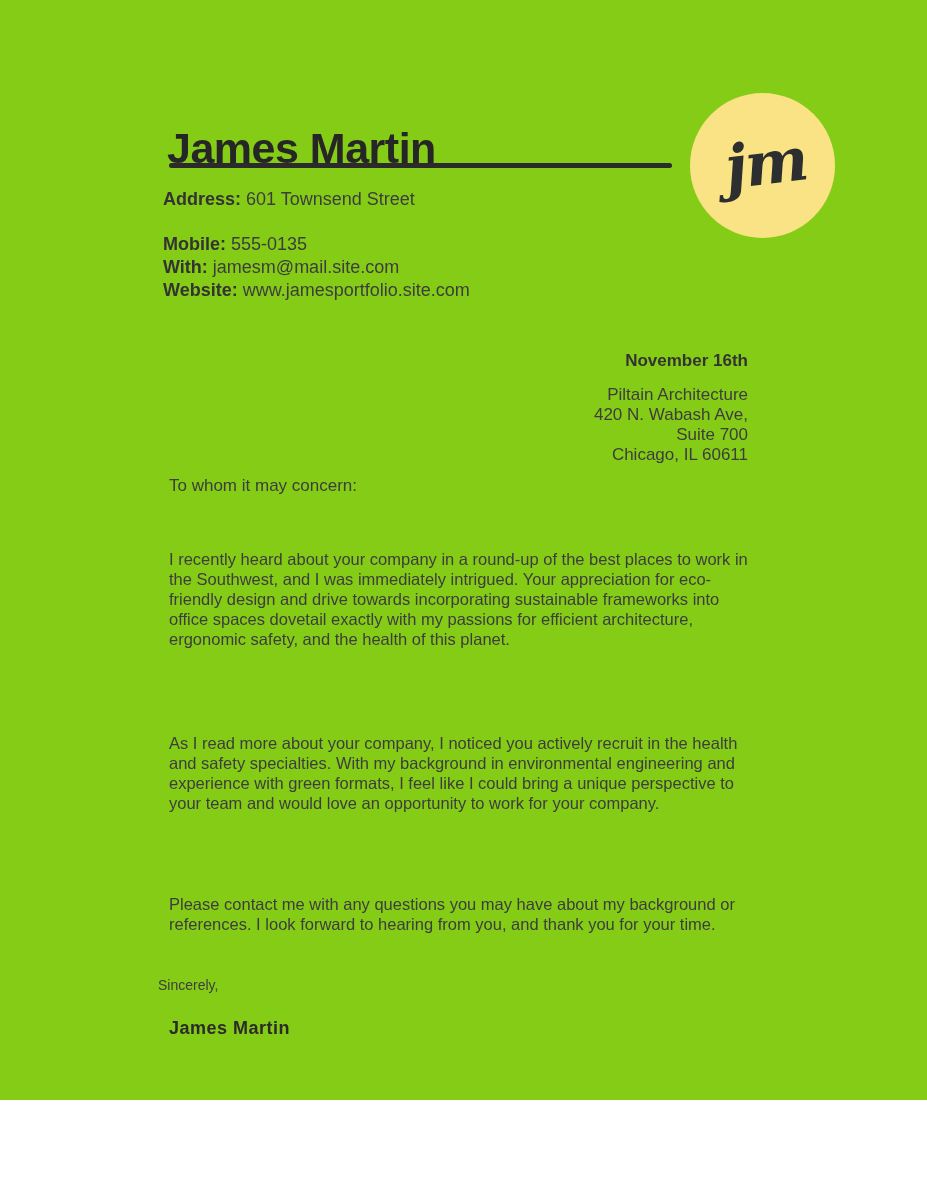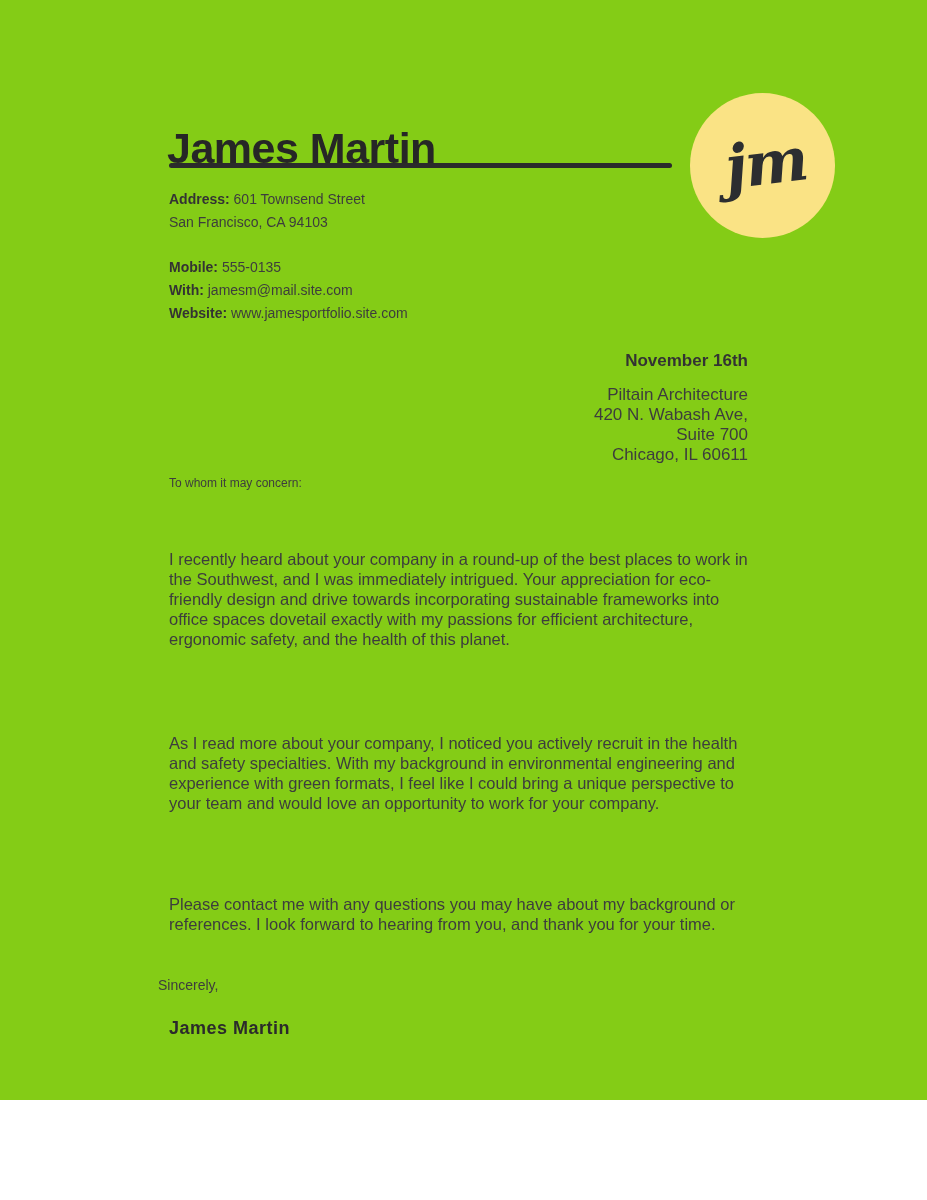--- a/index.html
+++ b/index.html
@@ -55,23 +55,23 @@
     font-weight: 700;
     font-size: 60px;
     color: #2c2e30;
     transform: rotate(-7deg);
     margin-top: -6px;
     margin-left: 6px;
     letter-spacing: -2px;
   }
   .contact-block {
     position: absolute;
-    left: 169px;
+    left: 163px;
     top: 188px;
-    font-size: 14px;
+    font-size: 18px;
     line-height: 23px;
     color: #3d3d3d;
   }
   .contact-group-2 {
     margin-top: 22px;
   }
   .contact-label {
     font-weight: 700;
     color: #333333;
   }
@@ -92,21 +92,21 @@
     width: 579px;
     text-align: right;
     font-size: 17px;
     line-height: 20px;
     color: #3d3d3d;
   }
   .salutation {
     position: absolute;
     left: 169px;
     top: 476px;
-    font-size: 12px;
+    font-size: 17px;
     color: #3d3d3d;
   }
   .body-paragraph {
     position: absolute;
     left: 169px;
     width: 582px;
     font-size: 16.5px;
     line-height: 20px;
     color: #3d3d3d;
   }
@@ -149,21 +149,20 @@
 
   <div class="monogram-badge">
     <span class="monogram-text">jm</span>
   </div>
 
   <div class="contact-block">
     <div class="contact-line">
       <span class="contact-label">Address:</span>
       <span>601 Townsend Street</span>
     </div>
-    <div class="contact-line">San Francisco, CA 94103</div>
 
     <div class="contact-group-2">
       <div class="contact-line">
         <span class="contact-label">Mobile:</span>
         <span>555-0135</span>
       </div>
       <div class="contact-line">
         <span class="contact-label">With:</span>
         <span>jamesm@mail.site.com</span>
       </div>

